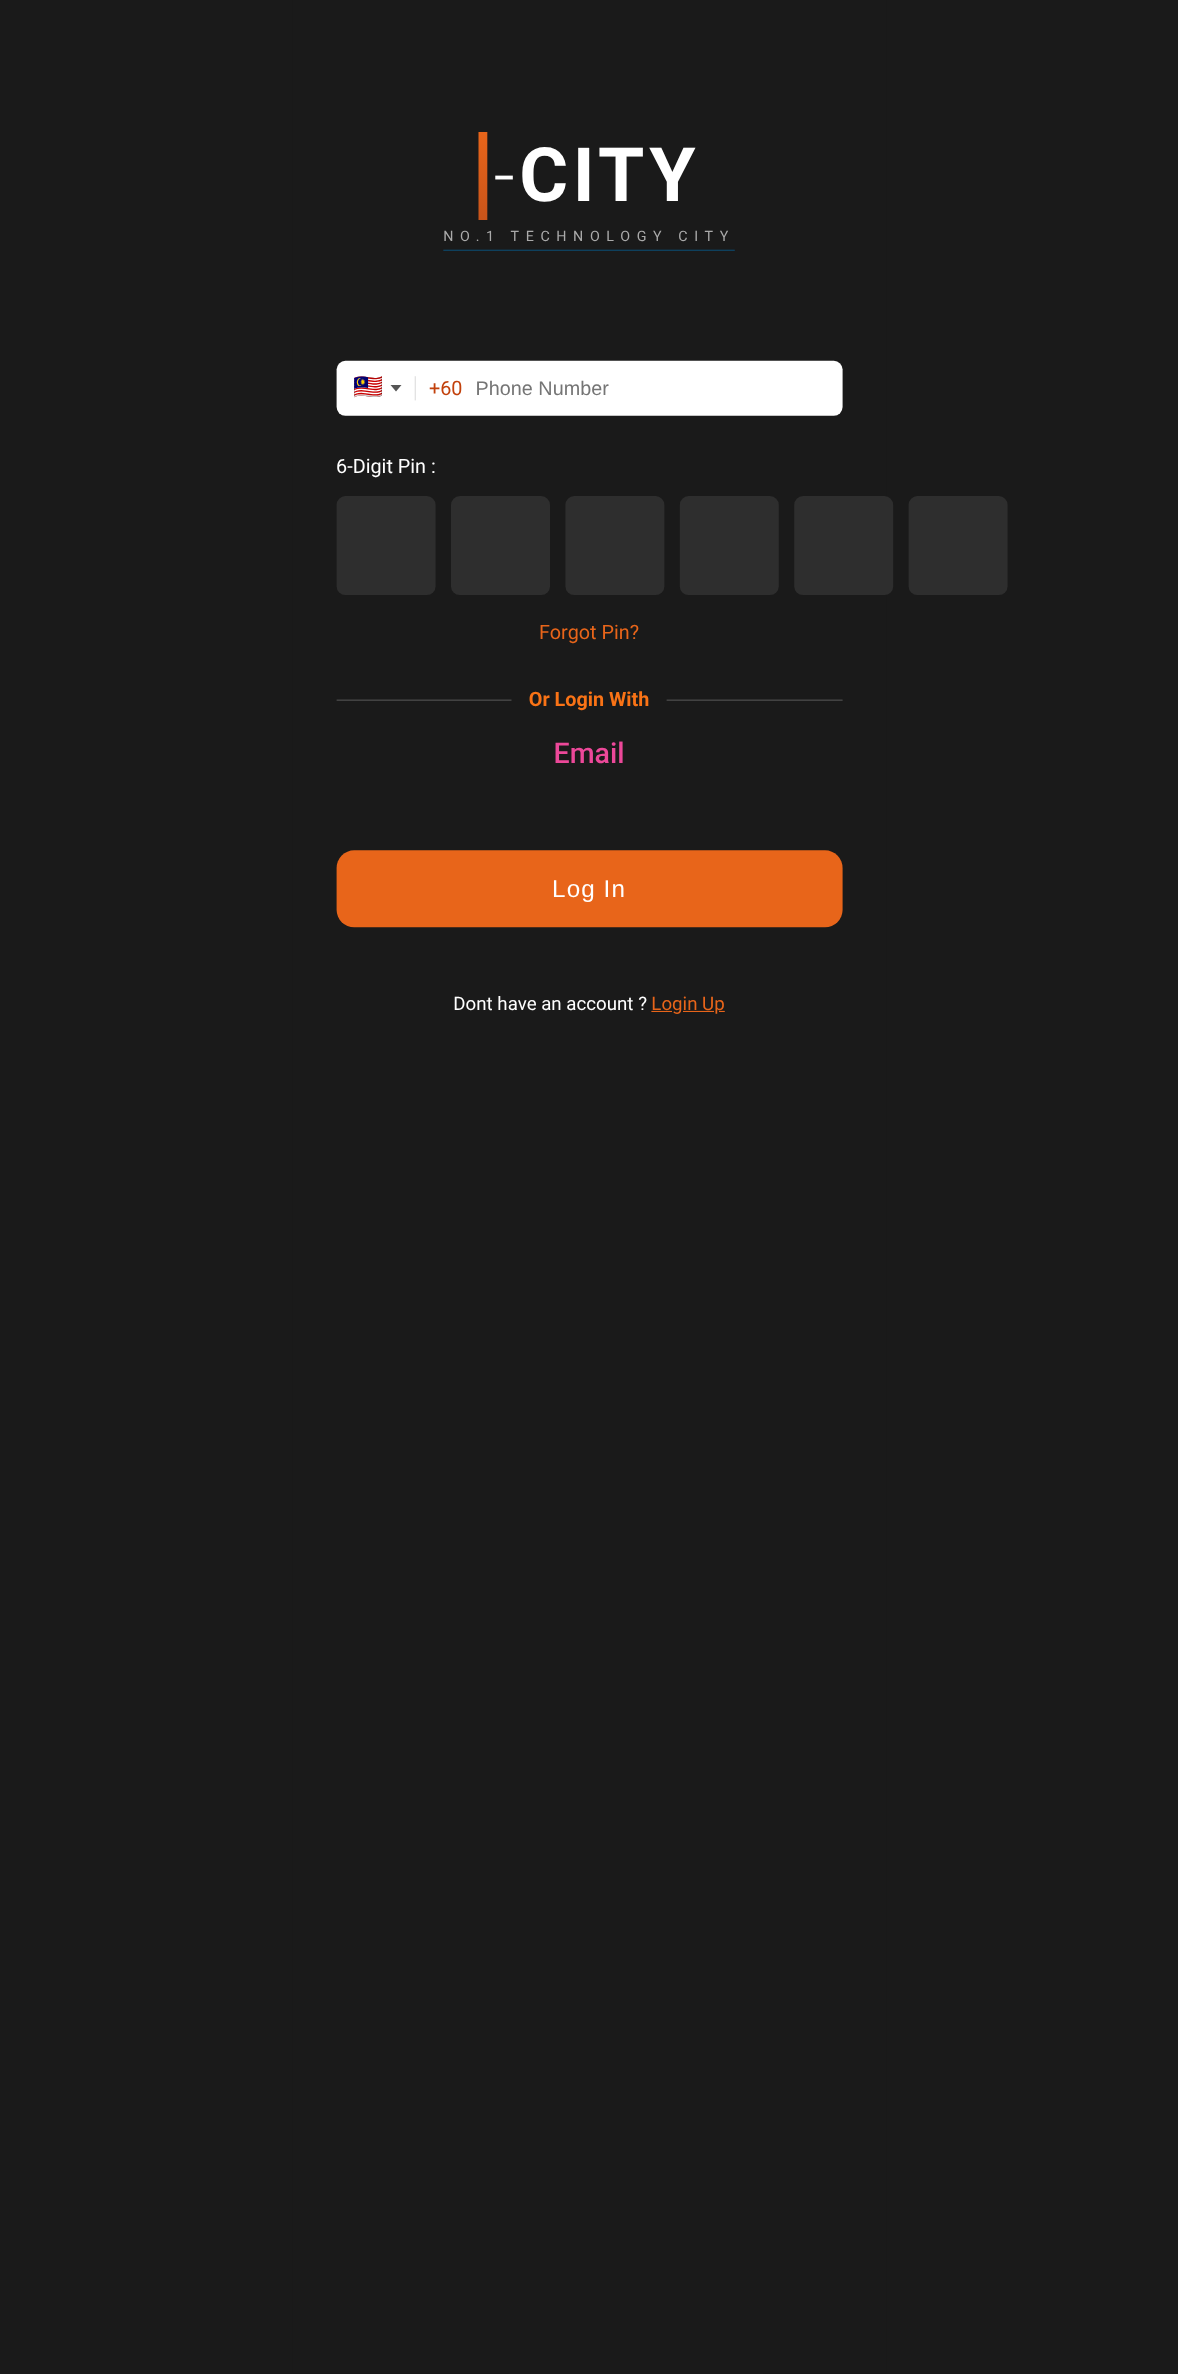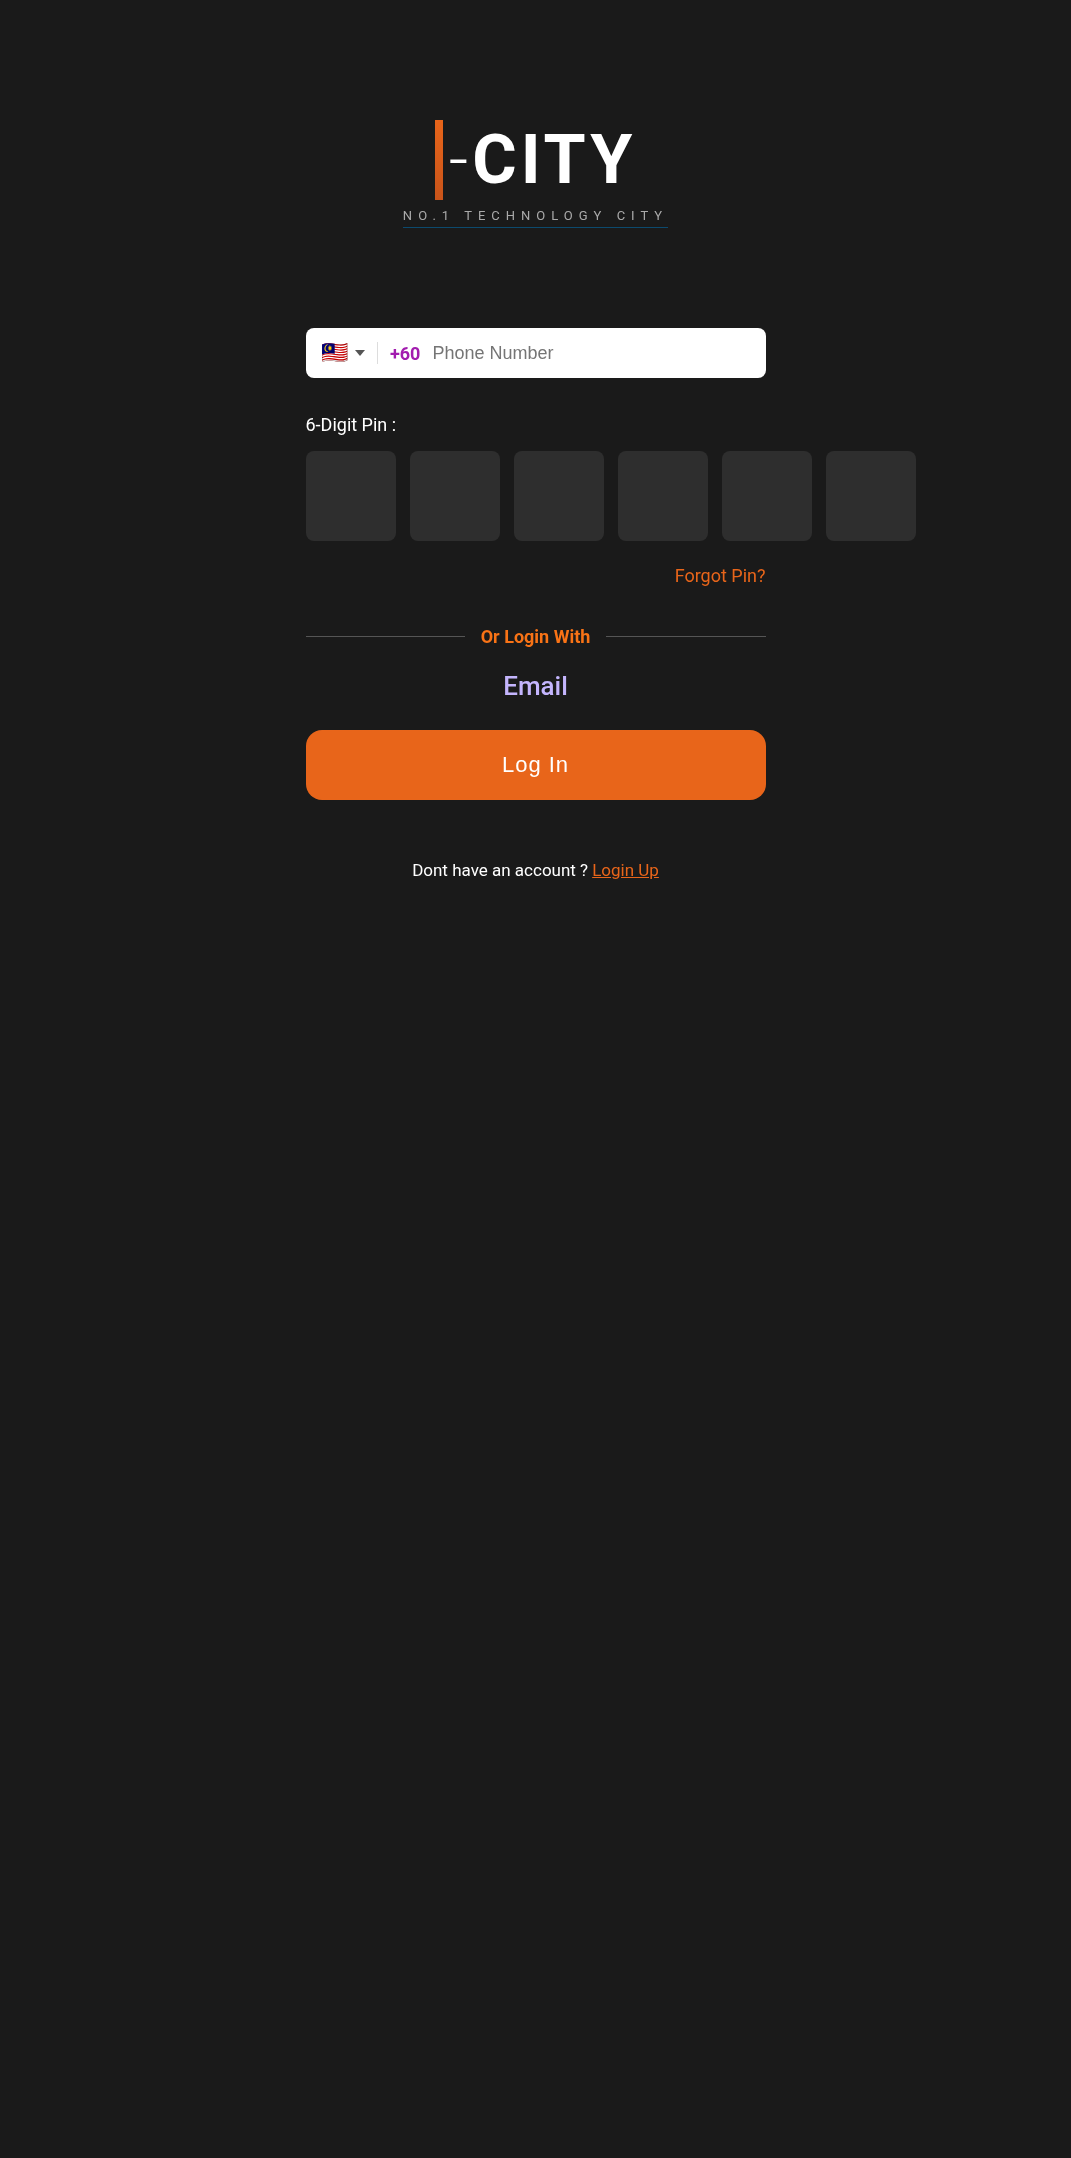--- a/index.html
+++ b/index.html
@@ -115,23 +115,23 @@
 
     .chevron-down {
       width: 0;
       height: 0;
       border-left: 5px solid transparent;
       border-right: 5px solid transparent;
       border-top: 6px solid #555;
     }
 
     .country-code {
-      color: #a21caf;
-      font-size: 18px;
-      font-weight: 700;
+      color: #c2410c;
+      font-size: 18px;
+      font-weight: 400;
       padding: 0 12px;
     }
 
     .phone-input {
       flex: 1;
       border: none;
       outline: none;
       font-size: 18px;
       color: #999;
       background: transparent;
@@ -160,21 +160,21 @@
       border: none;
       outline: none;
       text-align: center;
       font-size: 24px;
       color: white;
       max-width: 90px;
     }
 
     .forgot-pin-row {
       display: flex;
-      justify-content: flex-end;
+      justify-content: center;
       width: 100%;
       margin-bottom: 40px;
     }
 
     .forgot-pin-link {
       color: #e8651a;
       font-size: 18px;
       text-decoration: none;
       cursor: pointer;
     }
@@ -193,28 +193,28 @@
     }
 
     .divider-text {
       color: #f97316;
       font-size: 18px;
       padding: 0 16px;
       font-weight: bold;
     }
 
     .email-link {
-      color: #c4b5fd;
+      color: #ec4899;
       font-size: 26px;
       font-weight: 500;
       text-decoration: none;
       cursor: pointer;
       display: block;
       text-align: center;
-      margin-bottom: 29px;
+      margin-bottom: 72px;
       width: 100%;
     }
 
     .login-button {
       width: 100%;
       padding: 22px;
       background-color: #e8651a;
       color: white;
       border: none;
       border-radius: 16px;

